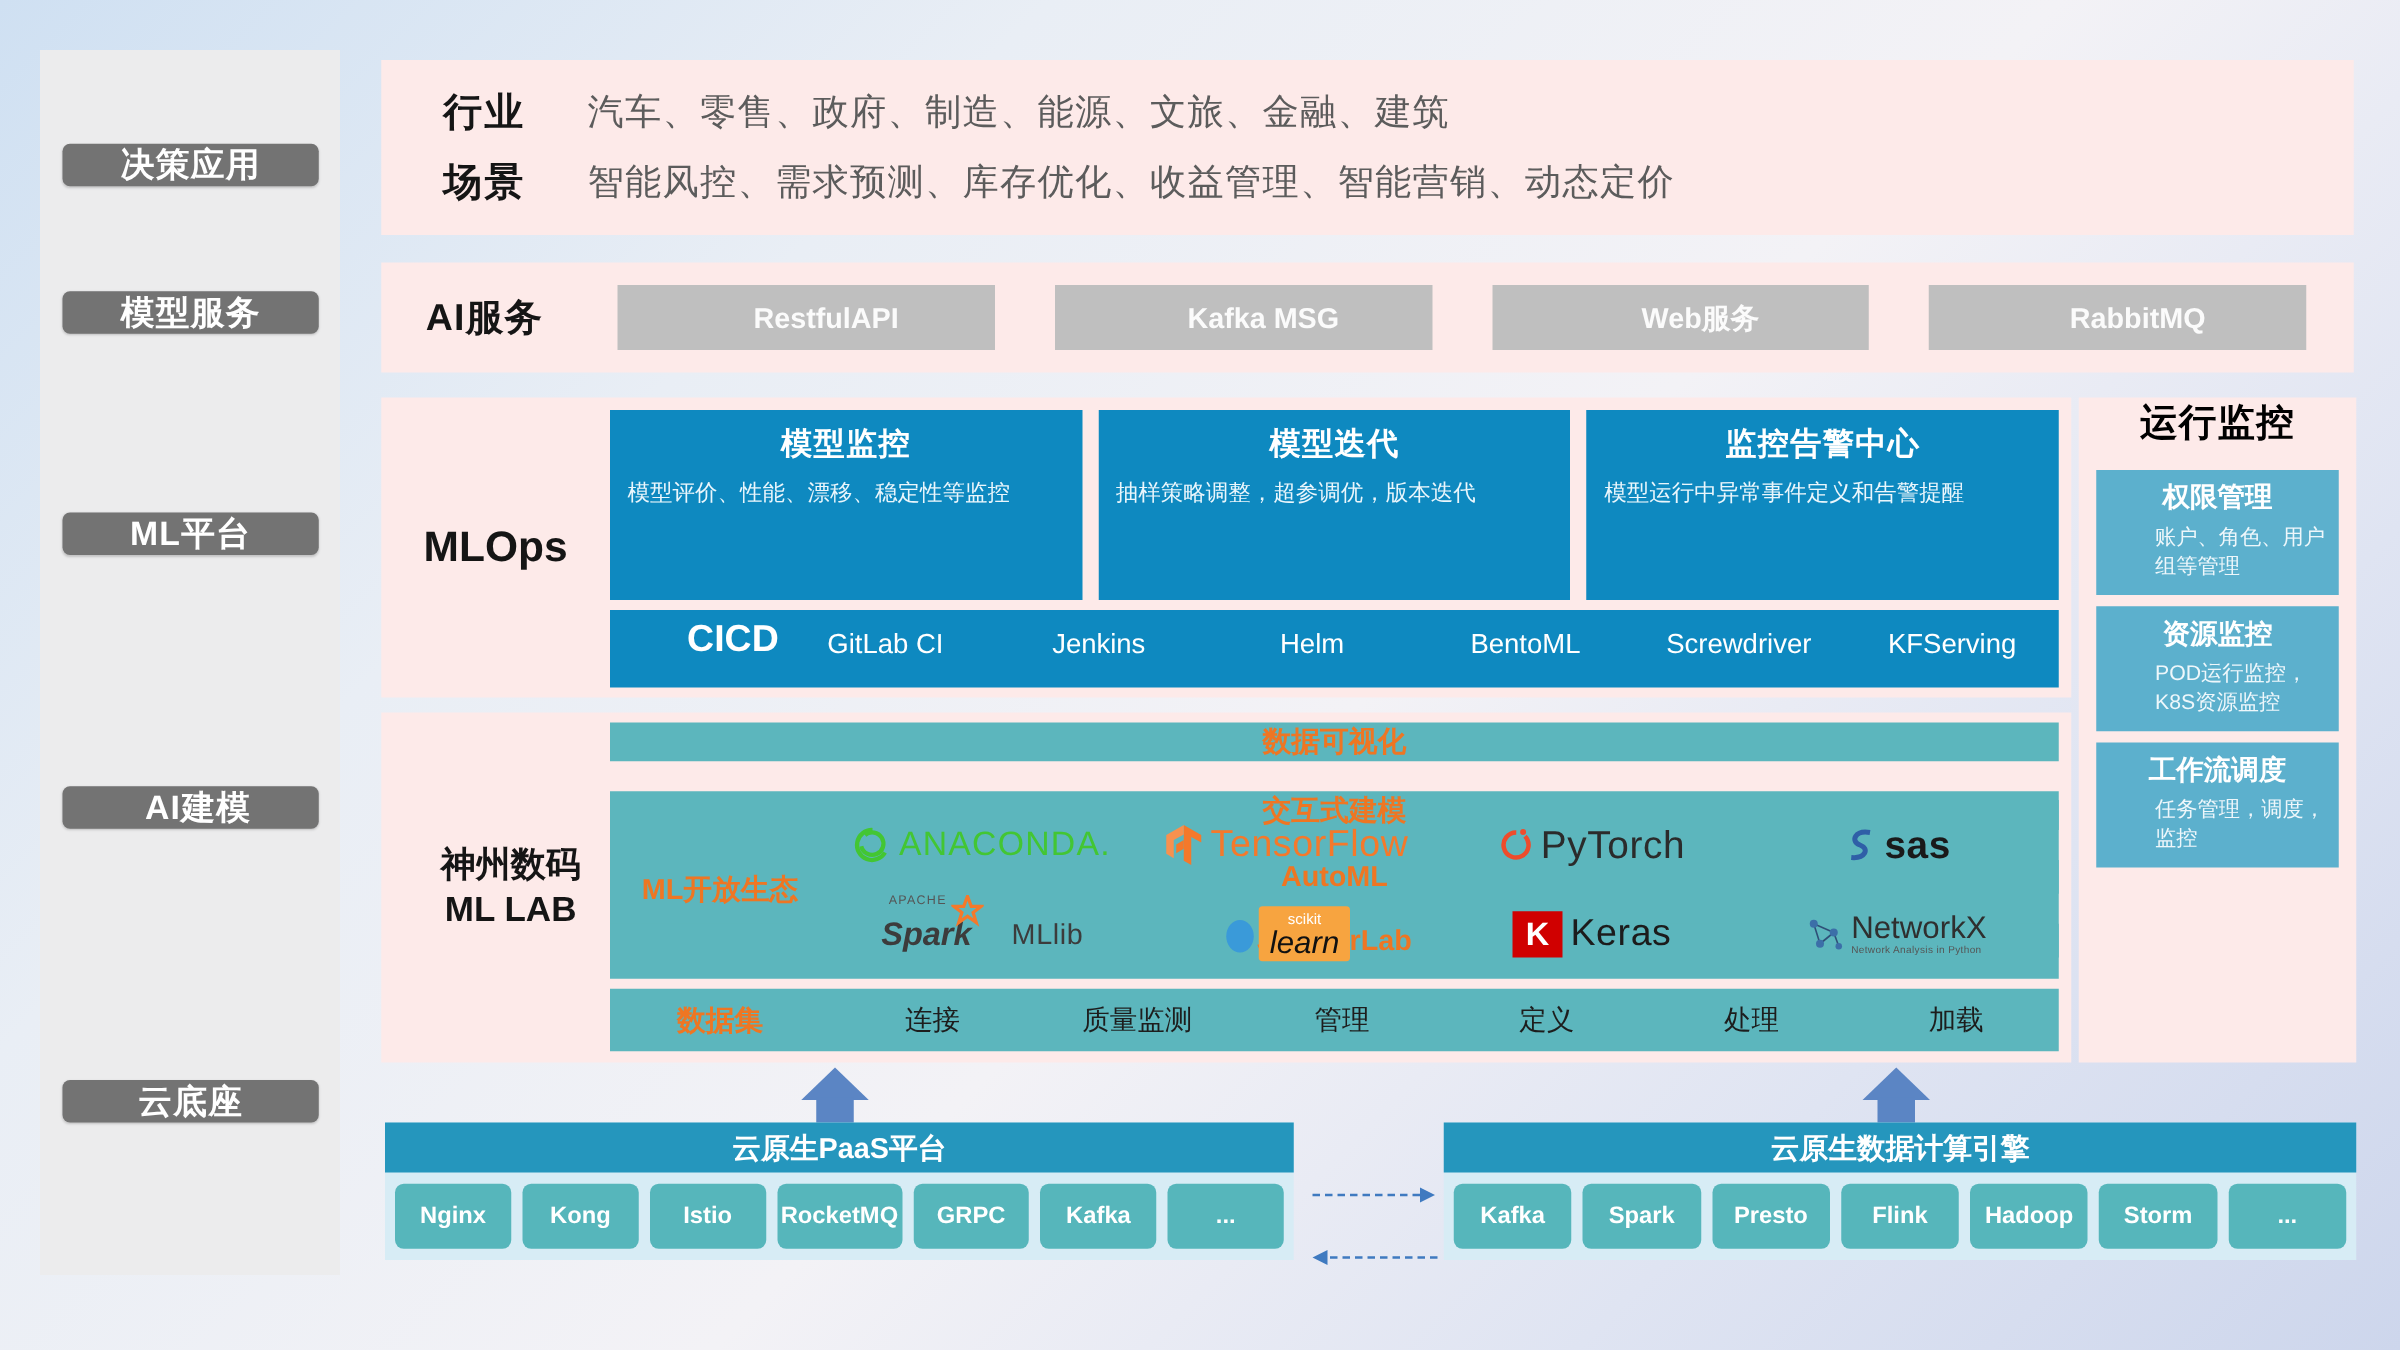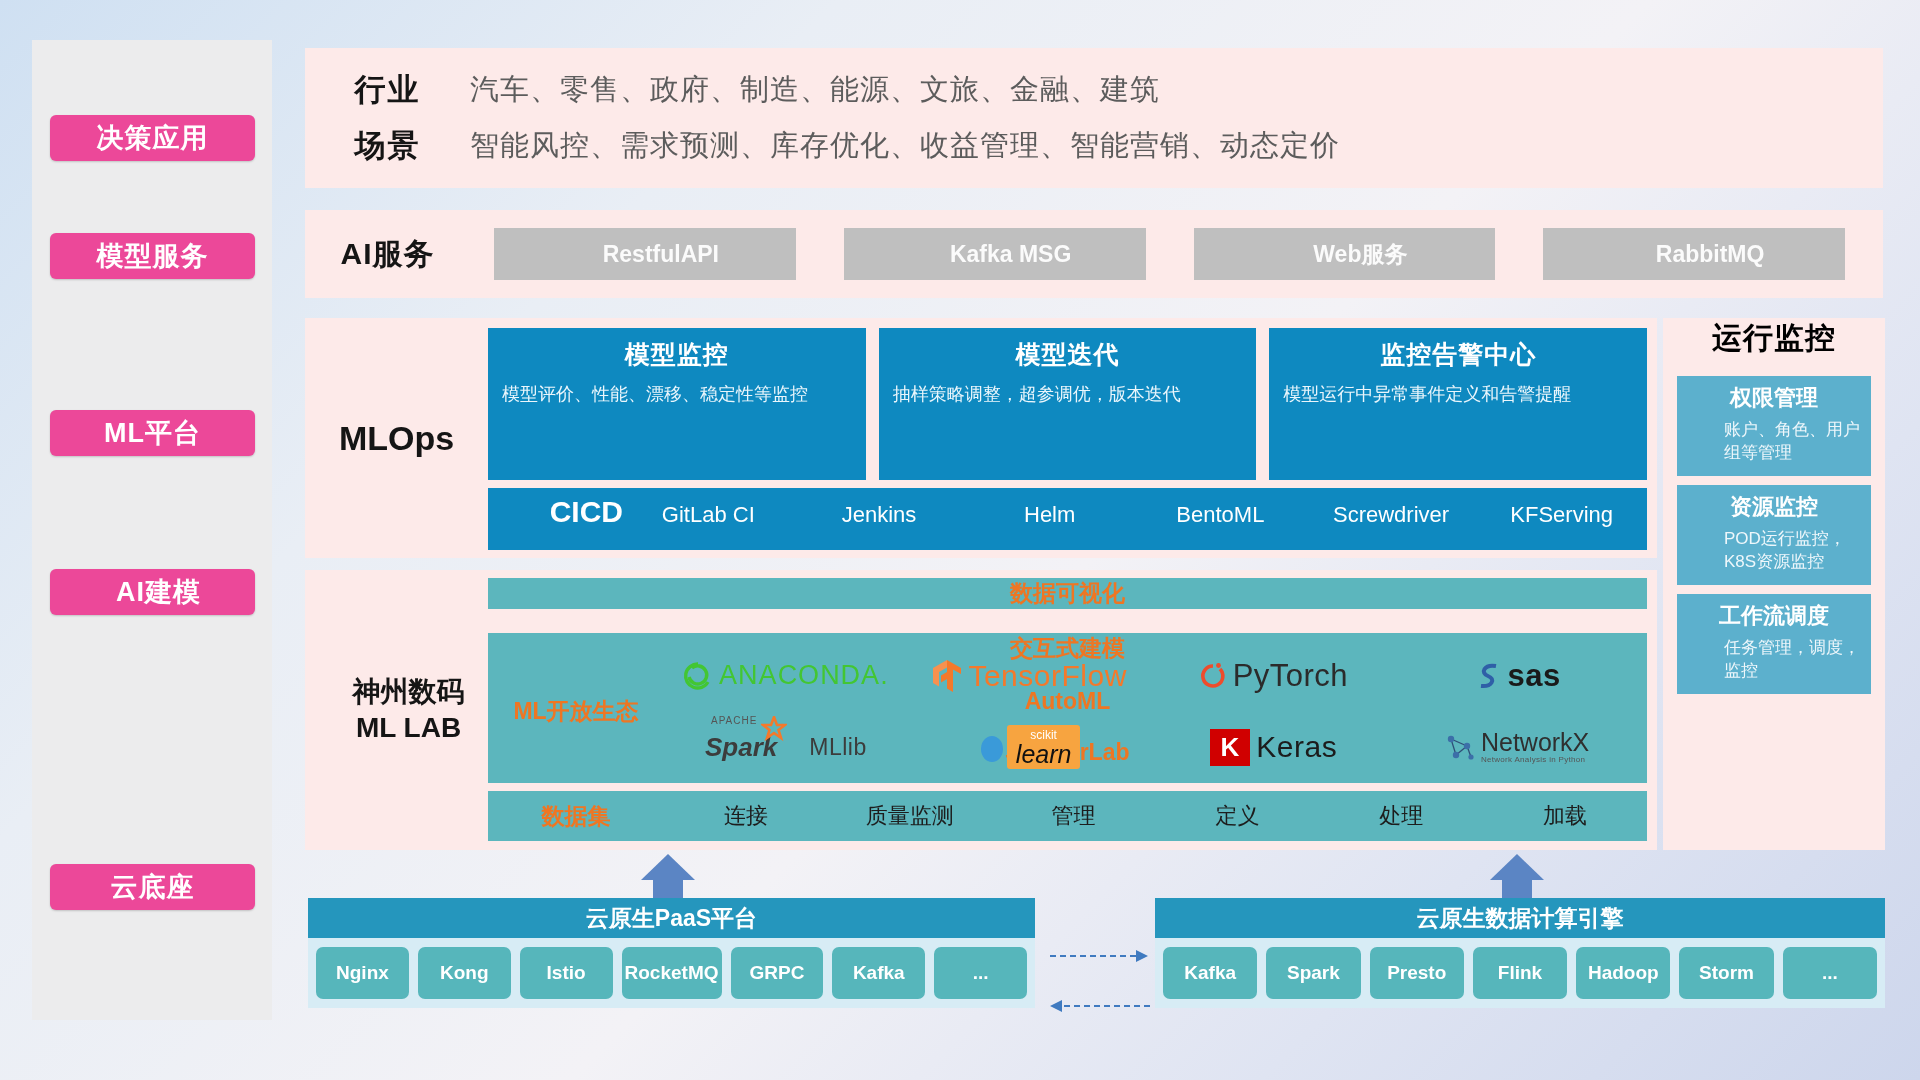--- a/index.html
+++ b/index.html
@@ -21,34 +21,34 @@
   
   .left-rail {
     position: absolute;
     left: 32px; top: 40px;
     width: 240px; height: 980px;
     background: #ececed;
   }
   .rail-chip {
     position: absolute;
     left: 18px;
-    width: 205px; height: 46px;
-    background: #ec4899;
+    width: 205px; height: 34px;
+    background: #737373;
     border-radius: 6px;
     color: #fff;
     font-size: 27px;
     font-weight: bold;
     display: flex; align-items: center; justify-content: center;
     letter-spacing: 1px;
     box-shadow: 0 1px 2px rgba(0,0,0,.18);
   }
   .rail-0 { top: 75px; }
   .rail-1 { top: 193px; }
   .rail-2 { top: 370px; }
-  .rail-3 { top: 529px; padding-left: 12px; }
+  .rail-3 { top: 589px; padding-left: 12px; }
   .rail-4 { top: 824px; }
 
   
   .band {
     position: absolute;
     background: #fdeae9;
     left: 305px;
   }
 
   

